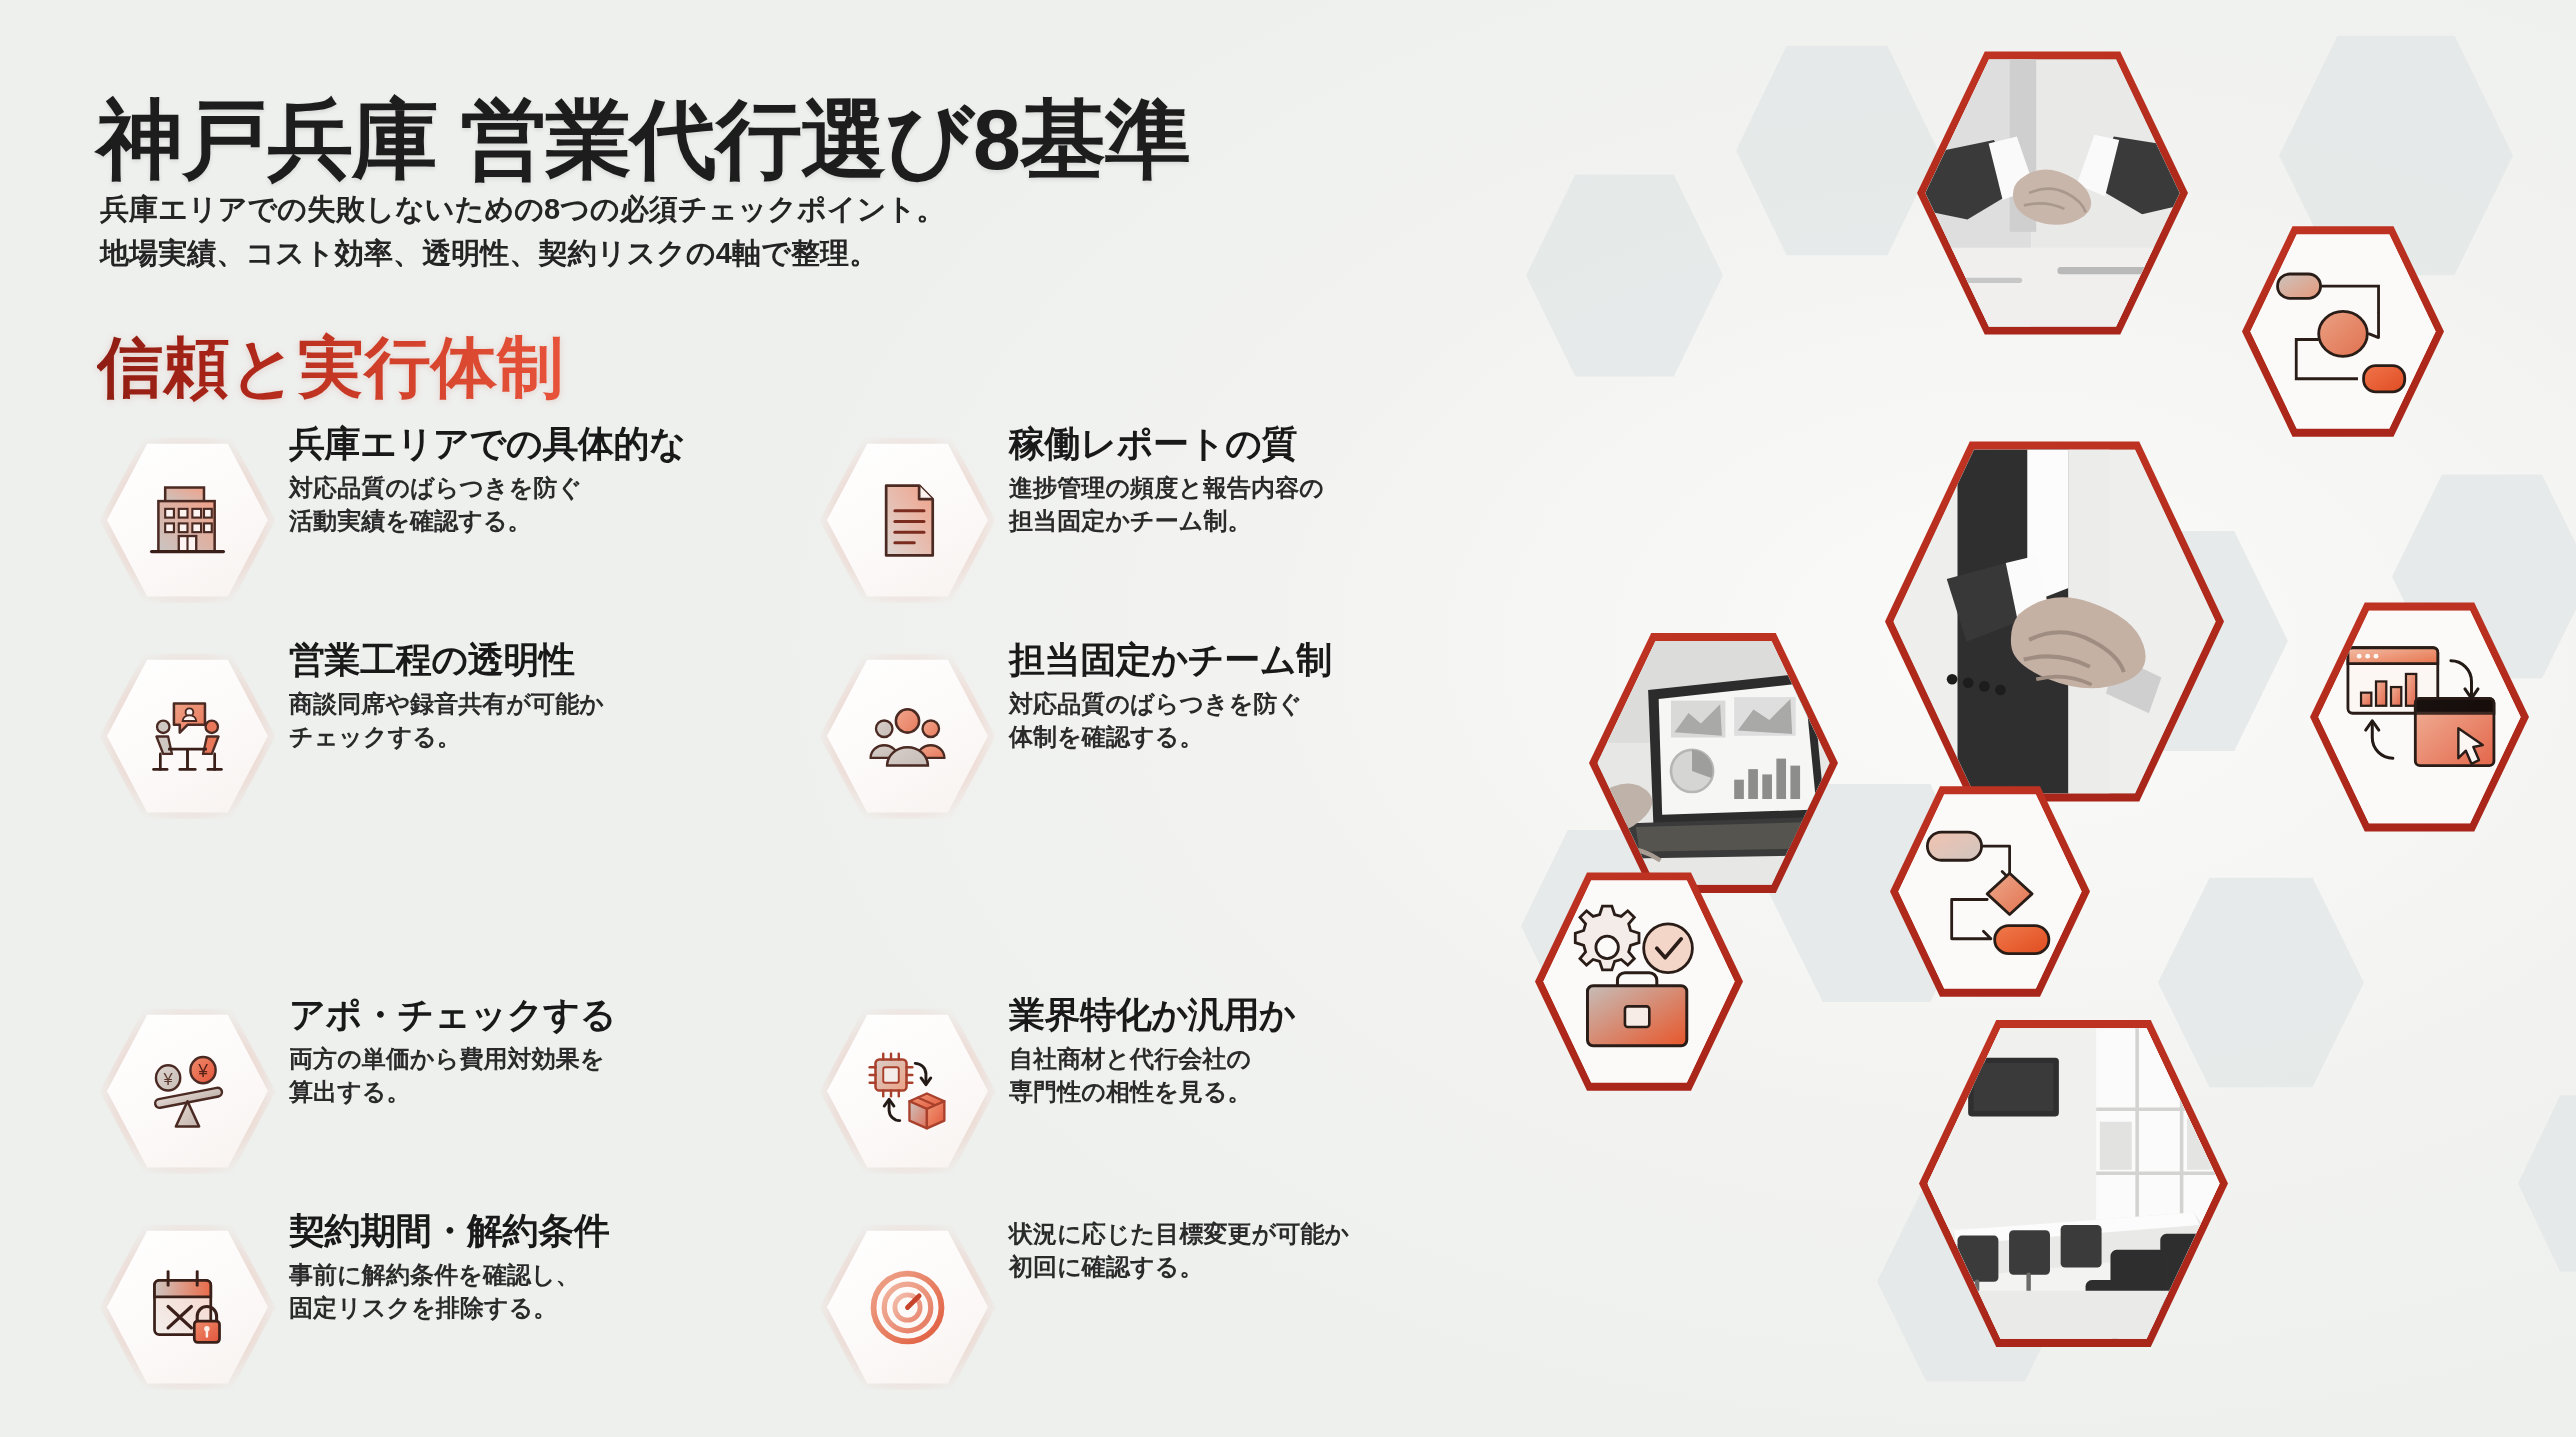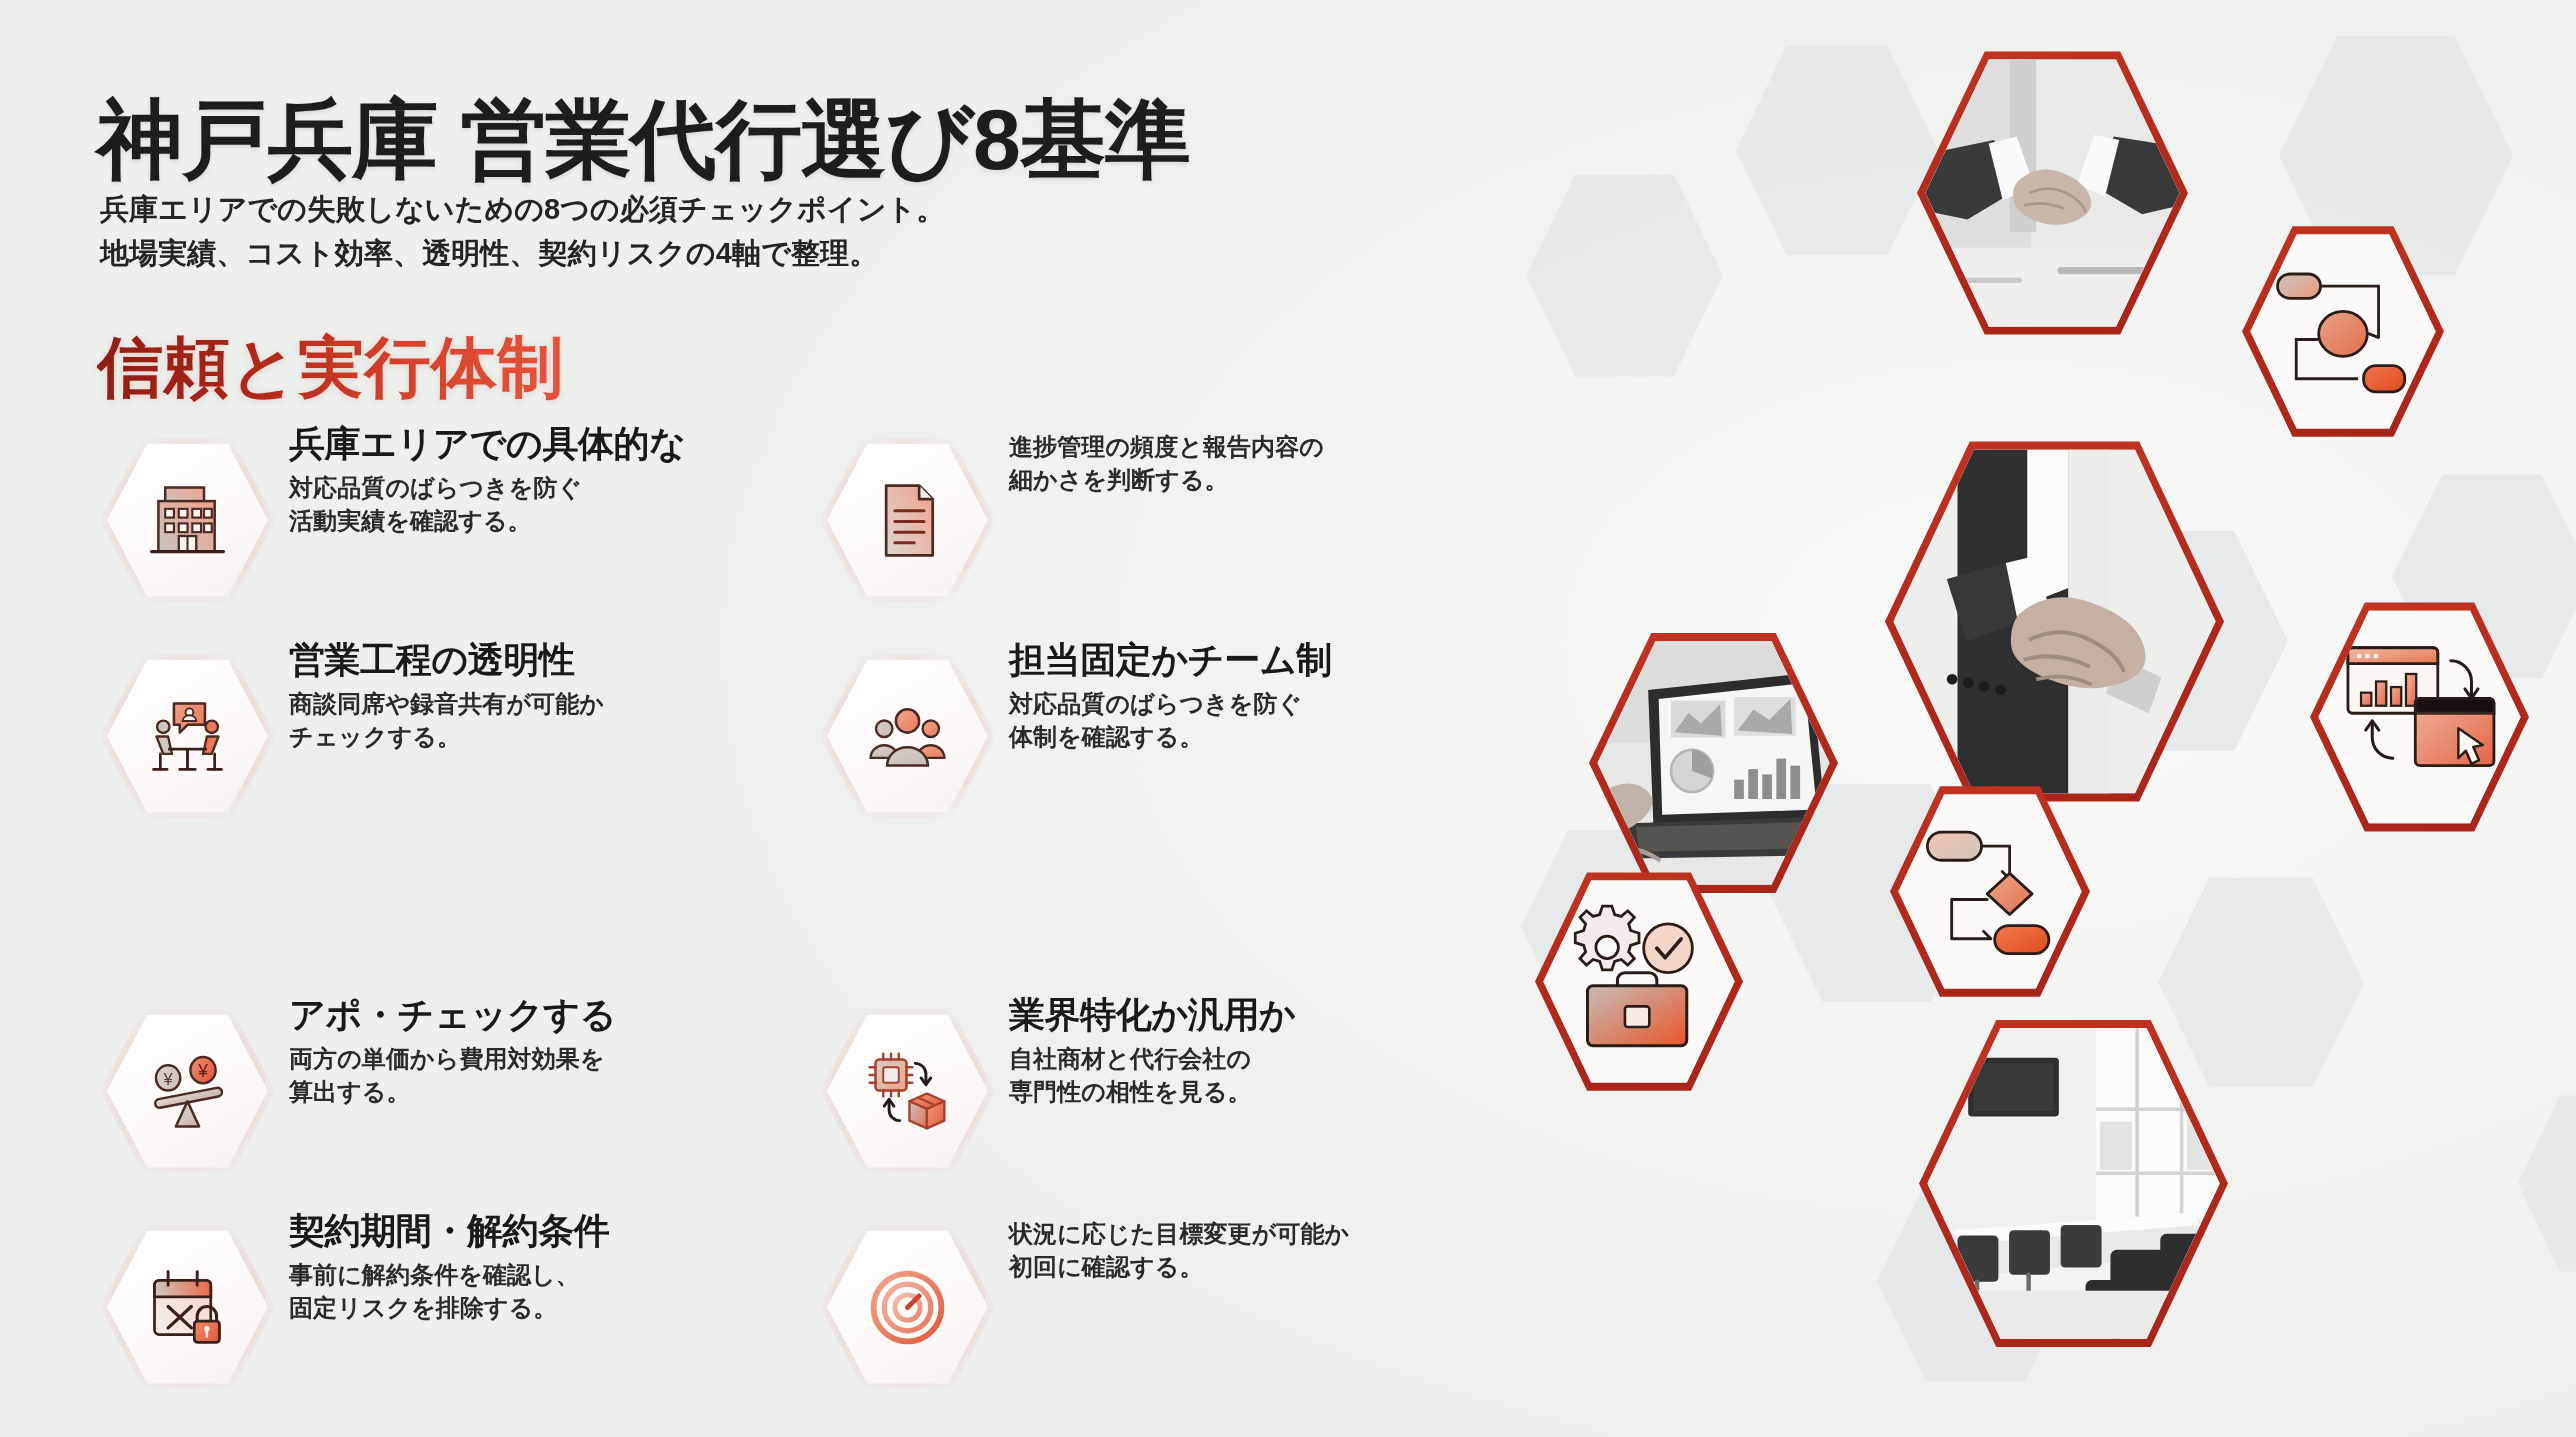--- a/index.html
+++ b/index.html
@@ -172,23 +172,24 @@
             <g stroke="#7a2d1f" stroke-width="3.1" stroke-linecap="round">
               <line x1="37" y1="40" x2="67" y2="40"></line>
                 <line x1="37" y1="51" x2="67" y2="51"></line>
               <line x1="37" y1="62" x2="67" y2="62"></line>
                 <line x1="37" y1="73" x2="57" y2="73"></line>
             </g>
           </svg>
         </div>
       </div>
       <div class="itxt">
+        <div class="ititle">稼働レポートの質</div>
         <div class="idesc">
           <div>進捗管理の頻度と報告内容の</div>
-          <div>細かさを判断する。</div>
+          <div>担当固定かチーム制。</div>
         </div>
       </div>
     </div>
 
     <div class="item" style="left:94px;top:639px;">
       <div class="hexwrap">
         <div class="hexglow"></div>
           <div class="hexplate"></div>
         <div class="hexicon">
           <svg viewBox="0 0 100 100">

